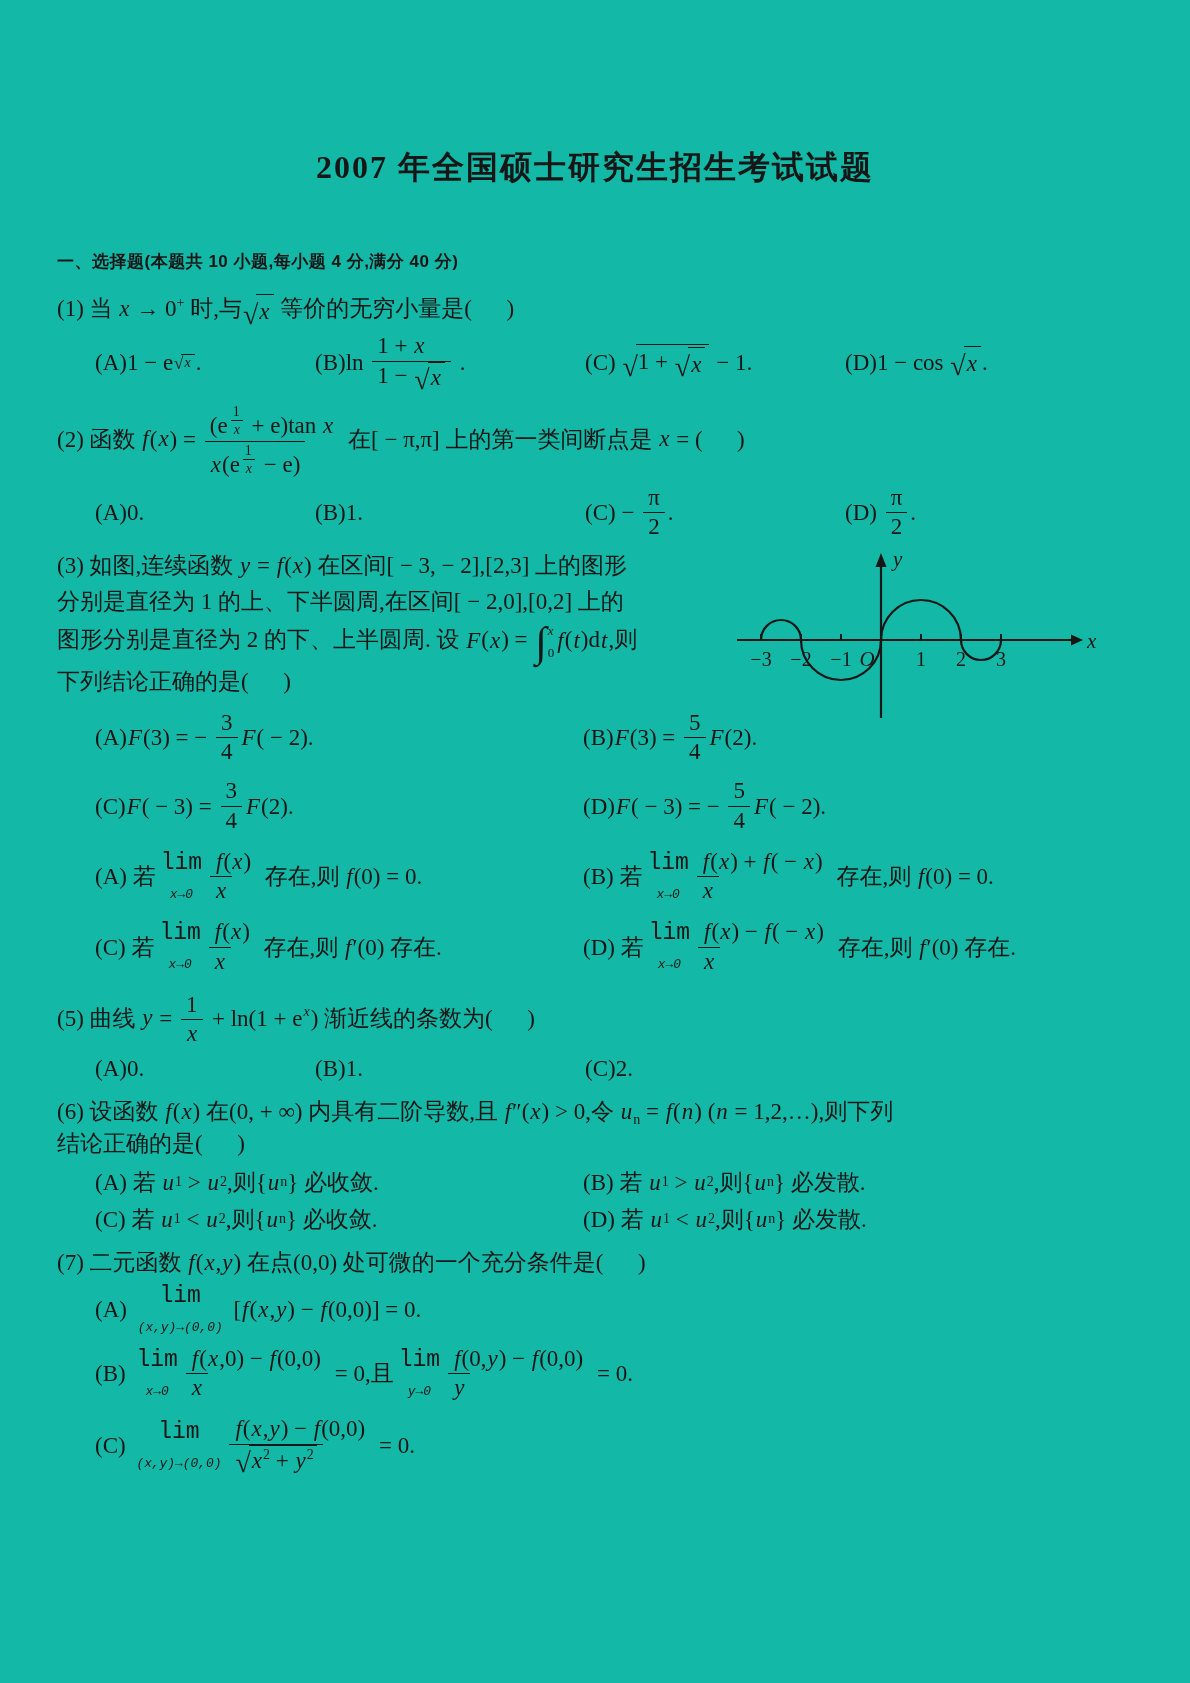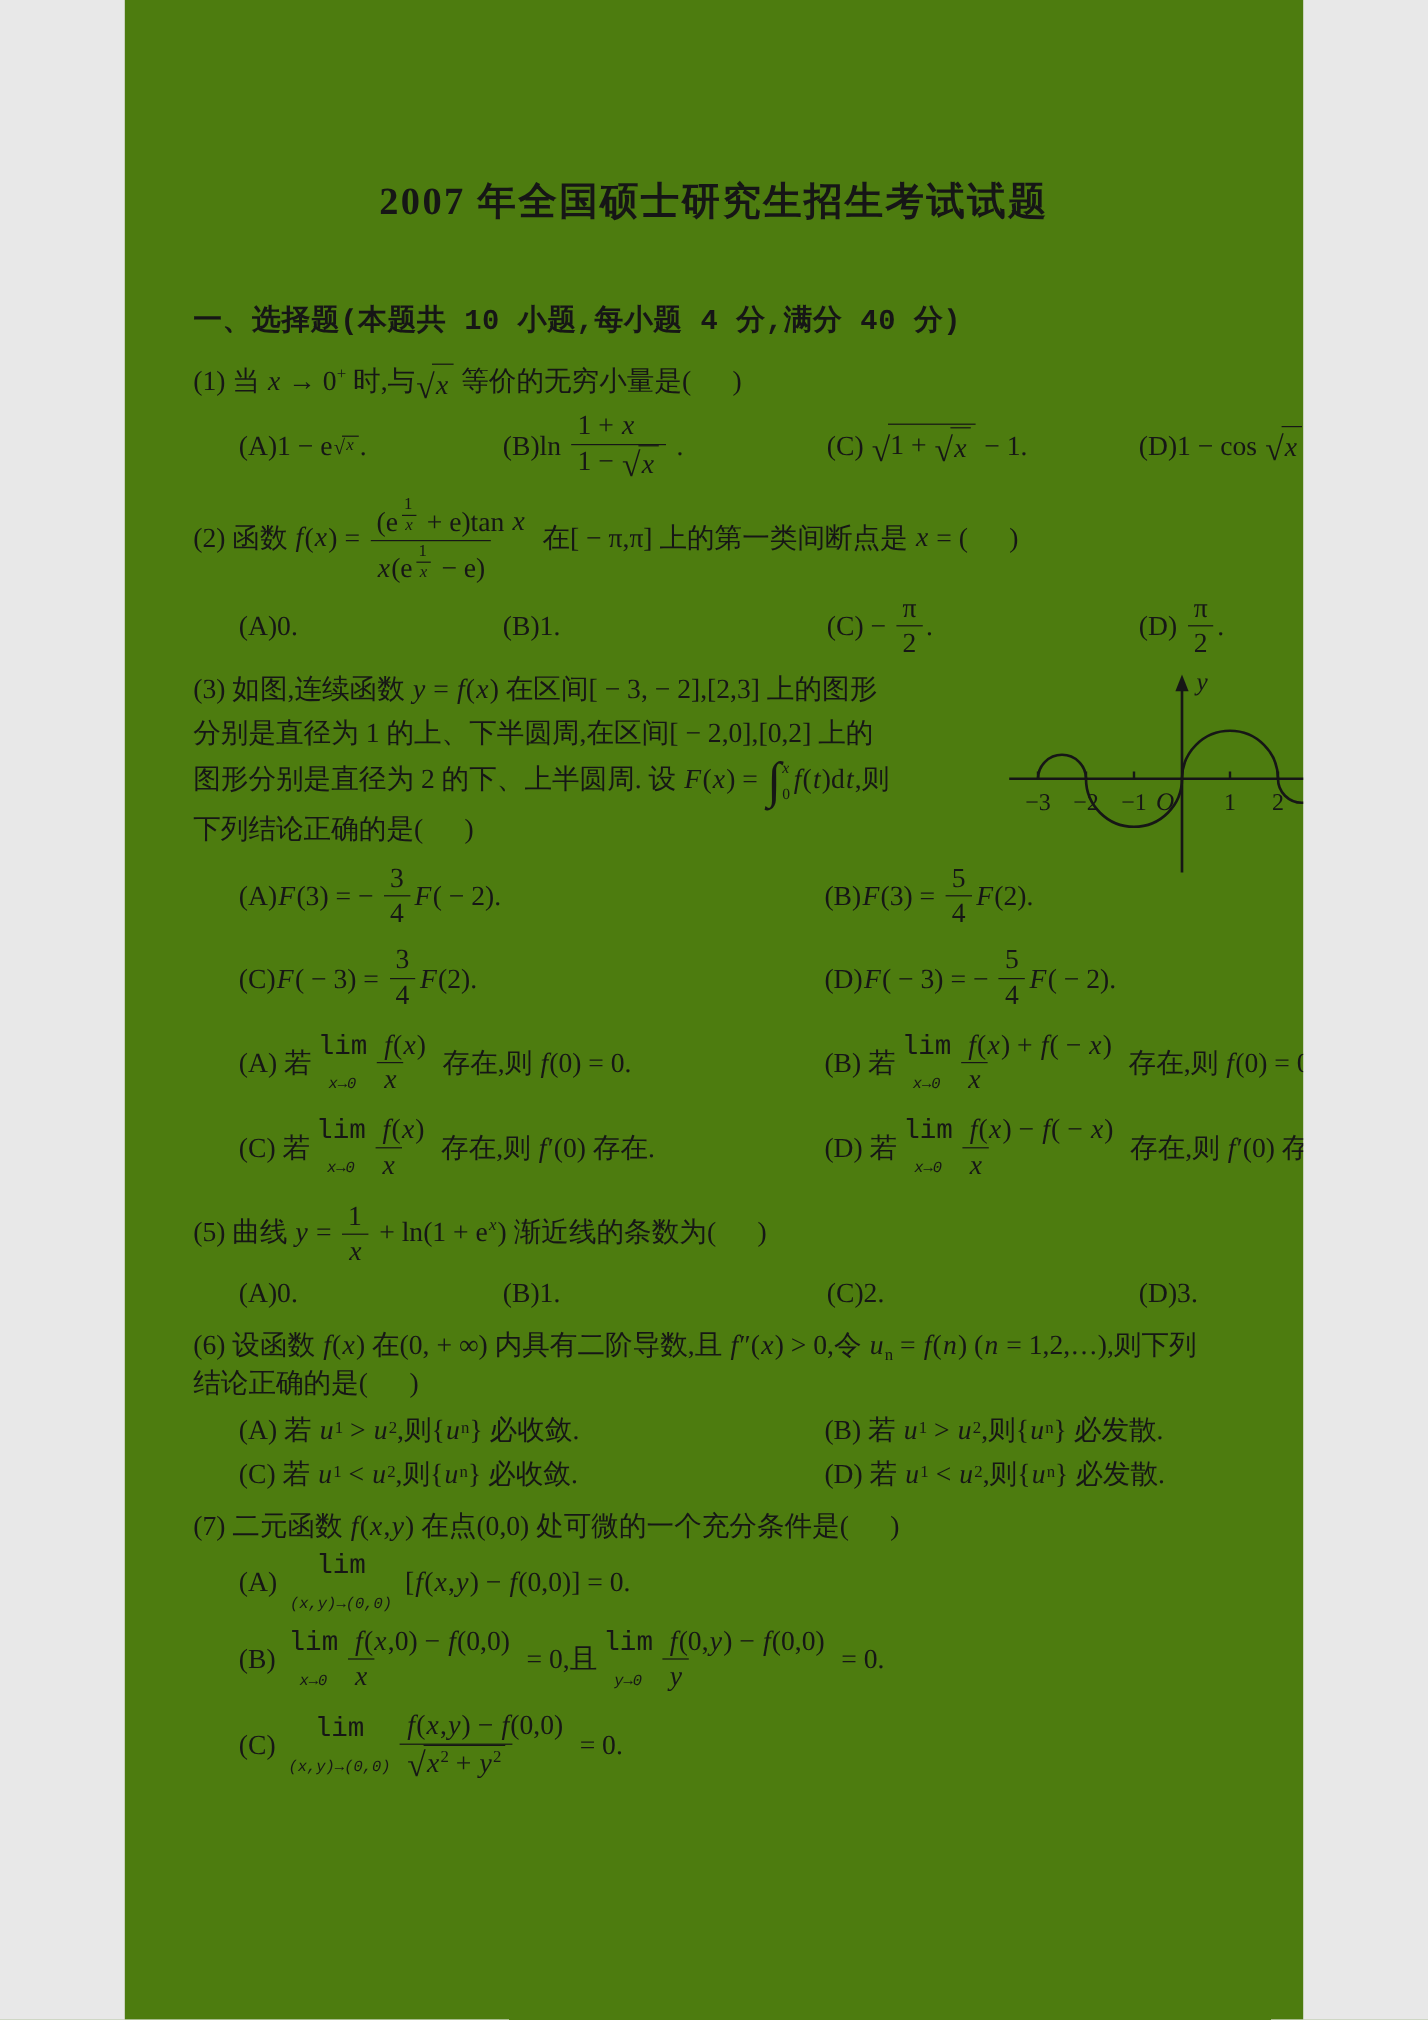--- a/index.html
+++ b/index.html
@@ -1,20 +1,20 @@
 <!DOCTYPE html>
 <html><head>
 <meta charset="utf-8">
 <style>
   html,body{margin:0;padding:0;background:#e8e8e8;}
-  .page{position:relative;width:982px;height:1683px;margin:0 auto;background:#4d7c0f;overflow:hidden;
+  .page{position:relative;width:1190px;height:1683px;margin:0 auto;background:#14b8a6;overflow:hidden;
         font-family:"Liberation Serif","DejaVu Serif",serif;color:#161616;}
   .title{margin:0;padding-top:146px;text-align:center;font-size:32px;font-weight:700;letter-spacing:2px;}
-  .section{margin:60px 0 0 57px;font-size:24px;font-weight:700;
-           font-family:Liberation Mono, monospace;letter-spacing:.5px;}
+  .section{margin:60px 0 0 57px;font-size:17px;font-weight:700;
+           font-family:Liberation Sans, sans-serif;letter-spacing:.5px;}
   .q{position:relative;margin-left:57px;margin-right:40px;font-size:23px;}
   .tline{white-space:pre-wrap;line-height:1.4;}
   .cont{}
   .optline{margin-left:38px;}
   .opts{display:grid;margin-left:38px;align-items:center;}
   .opts4{grid-template-columns:220px 270px 260px auto;}
   .opts2{grid-template-columns:488px auto;}
   .opt{display:flex;align-items:center;white-space:pre;line-height:1.35;}
   .mt4{margin-top:4px}.mt6{margin-top:6px}.mt8{margin-top:8px}.mt10{margin-top:10px}
   .mt12{margin-top:12px}.mt14{margin-top:14px}.mt20{margin-top:20px}
@@ -128,21 +128,20 @@
       <div class="opt"><span class="m-txt">(D) 若</span><span class="m-lim"><span class="m-limt">lim</span><span class="m-limu">x→0</span></span><span class="m-frac"><span class="m-num"><span class="m-i">f</span><span class="m-txt">(</span><span class="m-i">x</span><span class="m-txt">) − </span><span class="m-i">f</span><span class="m-txt">( − </span><span class="m-i">x</span><span class="m-txt">)</span></span><span class="m-den"><span class="m-i">x</span></span></span><span class="m-txt"> 存在,则 </span><span class="m-i">f</span><span class="m-txt">′(0) 存在.</span></div>
     </div>
   </div>
 
   <div class="q mt14">
     <div class="tline"><span class="m-txt">(5) 曲线 </span><span class="m-i">y</span><span class="m-txt"> = </span><span class="m-frac"><span class="m-num"><span class="m-txt">1</span></span><span class="m-den"><span class="m-i">x</span></span></span><span class="m-txt"> + ln(1 + e</span><span class="m-sup"><span class="m-i">x</span></span><span class="m-txt">) 渐近线的条数为(      )</span></div>
     <div class="opts opts4 mt4">
       <div class="opt"><span class="m-txt">(A)0.</span></div>
       <div class="opt"><span class="m-txt">(B)1.</span></div>
       <div class="opt"><span class="m-txt">(C)2.</span></div>
-      <div class="opt"><span class="m-txt">(D)3.</span></div>
     </div>
   </div>
 
   <div class="q mt12">
     <div class="tline"><span class="m-txt">(6) 设函数 </span><span class="m-i">f</span><span class="m-txt">(</span><span class="m-i">x</span><span class="m-txt">) 在(0, + ∞) 内具有二阶导数,且 </span><span class="m-i">f</span><span class="m-txt">″(</span><span class="m-i">x</span><span class="m-txt">) &gt; 0,令 </span><span class="m-i">u</span><span class="m-sub">n</span><span class="m-txt"> = </span><span class="m-i">f</span><span class="m-txt">(</span><span class="m-i">n</span><span class="m-txt">) (</span><span class="m-i">n</span><span class="m-txt"> = 1,2,…),则下列</span></div>
     <div class="tline cont"><span class="m-txt">结论正确的是(      )</span></div>
     <div class="opts opts2 mt6">
       <div class="opt"><span class="m-txt">(A) 若 </span><span class="m-i">u</span><span class="m-sub">1</span><span class="m-txt"> &gt; </span><span class="m-i">u</span><span class="m-sub">2</span><span class="m-txt">,则{</span><span class="m-i">u</span><span class="m-sub">n</span><span class="m-txt">} 必收敛.</span></div>
       <div class="opt"><span class="m-txt">(B) 若 </span><span class="m-i">u</span><span class="m-sub">1</span><span class="m-txt"> &gt; </span><span class="m-i">u</span><span class="m-sub">2</span><span class="m-txt">,则{</span><span class="m-i">u</span><span class="m-sub">n</span><span class="m-txt">} 必发散.</span></div>
     </div>

